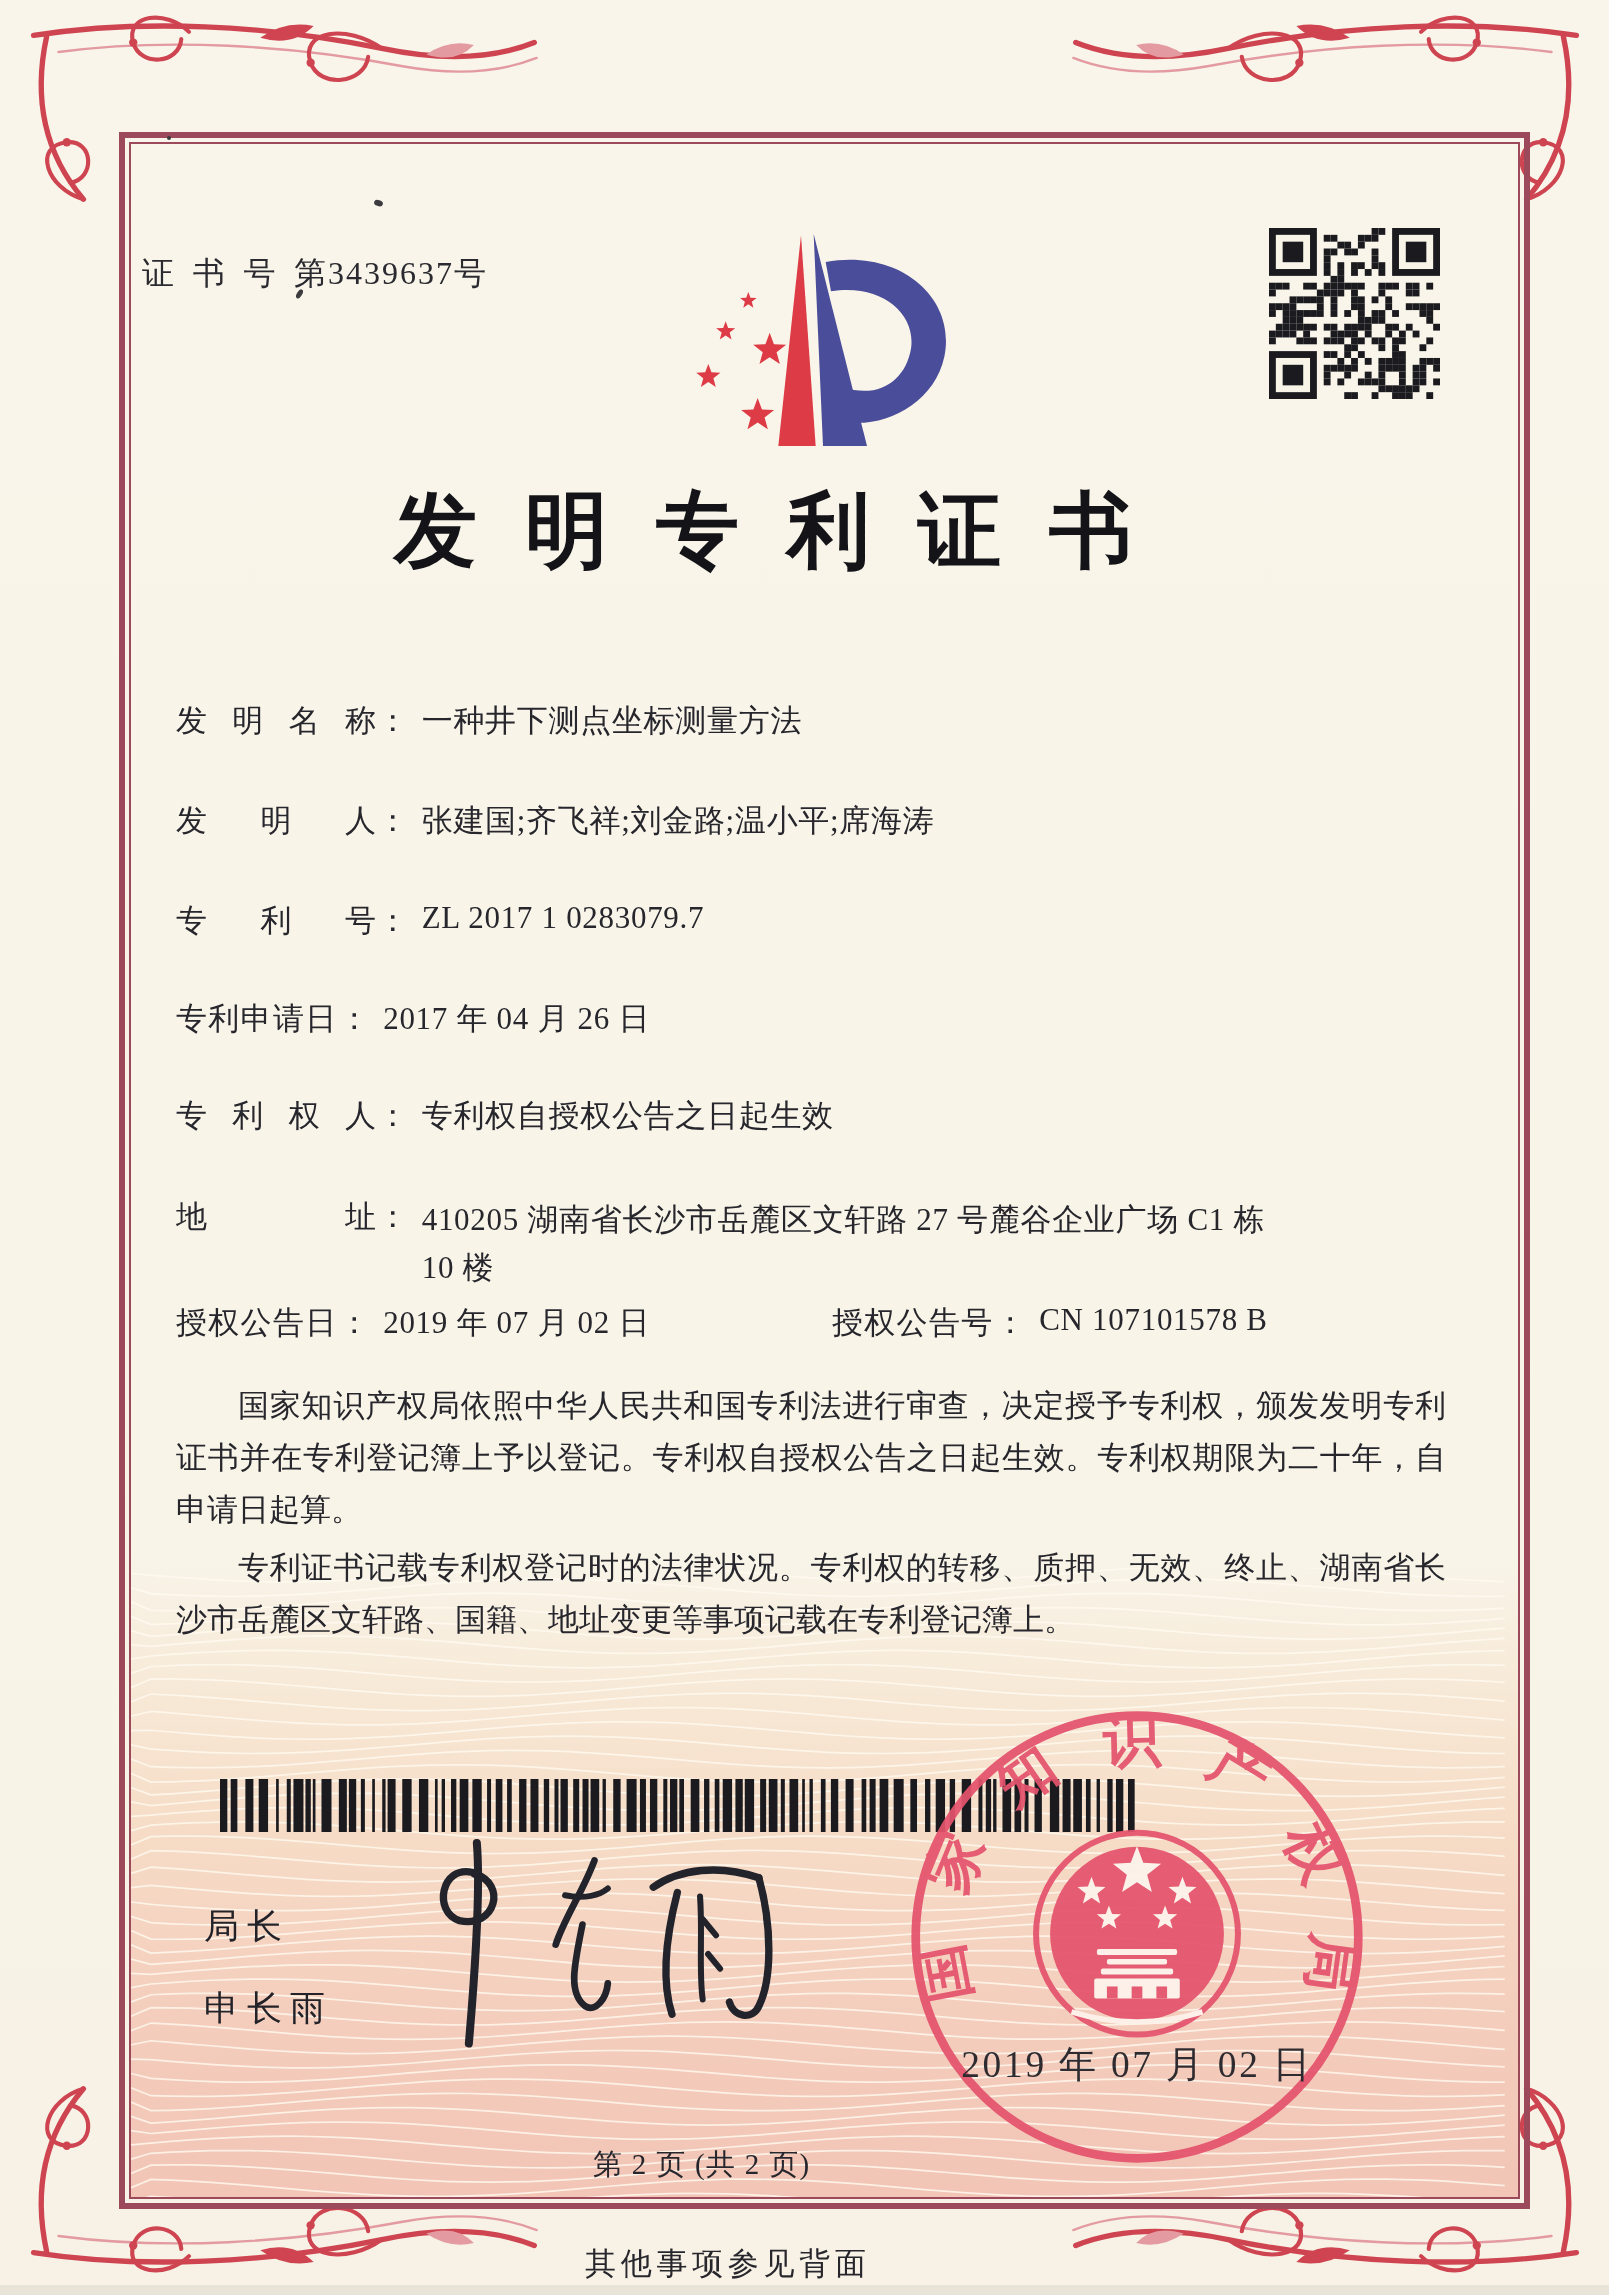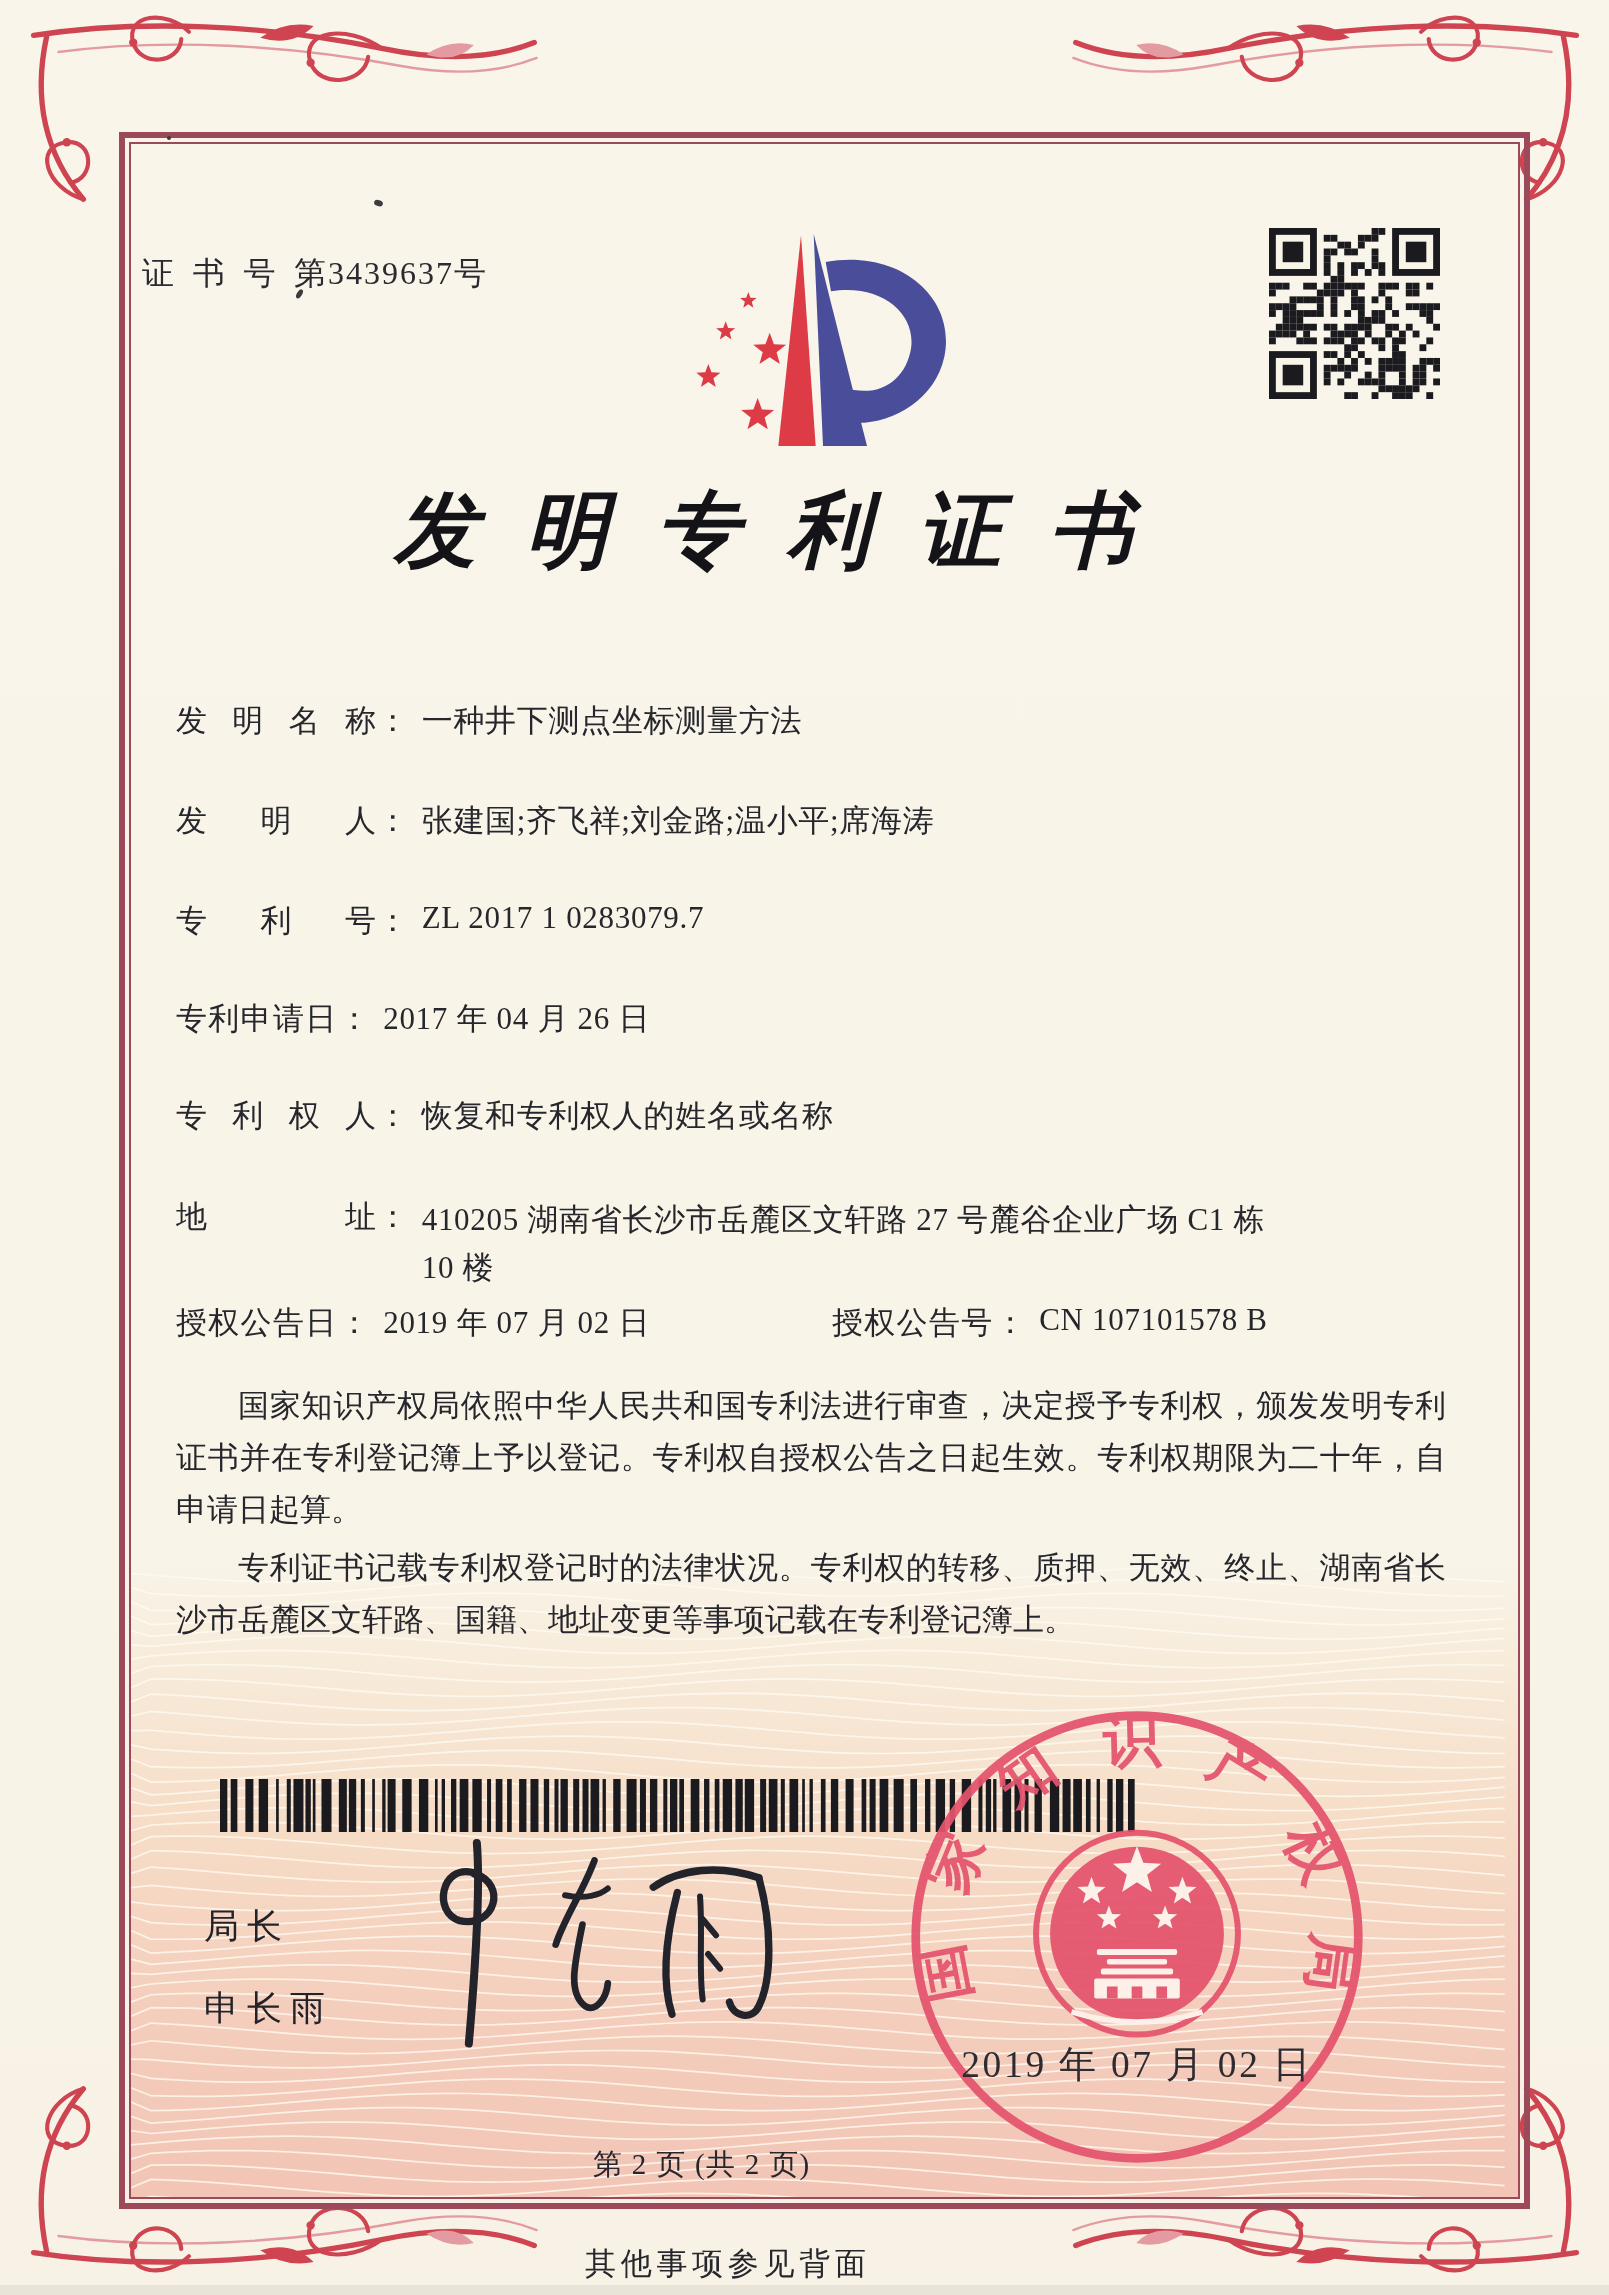--- a/index.html
+++ b/index.html
@@ -26,21 +26,21 @@
       rgba(247,228,206,0.55) 16%,
       #f6dcc6 42%,
       #f4cdbc 72%,
       #f2c5b6 100%);}
   .band svg{position:absolute;left:0;top:0;width:100%;height:100%;}
   
   .cert-no{position:absolute;left:142px;top:252px;font-size:32px;
     letter-spacing:2px;word-spacing:6.7px;color:#2a2a30;}
   .logo{position:absolute;left:668px;top:226px;width:294px;height:220px;}
   .qr{position:absolute;left:1269px;top:228px;width:171px;height:171px;}
-  .title{position:absolute;left:12px;right:0;top:476px;text-align:center;font-style:italic;}
+  .title{position:absolute;left:12px;right:0;top:476px;text-align:center;}
   .title span{display:inline-block;position:relative;left:-24px;
     font-size:83px;font-weight:bold;letter-spacing:48px;color:#131318;}
   
   .row{position:absolute;left:176px;font-size:31px;display:flex;align-items:flex-start;color:#26262c;justify-content:center;}
   .flabel{display:inline-block;width:200px;text-align:justify;text-align-last:justify;}
   .flabel.compact{text-align-last:left;letter-spacing:1.3px;width:auto;min-width:160px;}
   .colon{margin-left:1.3px;}
   .fvalue{margin-left:13.4px;max-width:1002px;letter-spacing:0.7px;}
   .fvalue.wrap{width:875px;line-height:1.55;}
   .grant-pair{position:absolute;top:0;font-size:31px;display:flex;color:#26262c;}
@@ -409,21 +409,21 @@
     <span class="fvalue">ZL 2017 1 0283079.7</span>
   </div>
   <div class="row" style="top:998px">
     <span class="flabel compact">专利申请日</span>
       <span class="colon">：</span>
     <span class="fvalue">2017 年 04 月 26 日</span>
   </div>
   <div class="row" style="top:1095px">
     <span class="flabel">专利权人</span>
       <span class="colon">：</span>
-    <span class="fvalue">恢复和专利权人的姓名或名称</span>
+    <span class="fvalue">专利权自授权公告之日起生效</span>
   </div>
   <div class="row" style="top:1196px">
     <span class="flabel">地址</span>
       <span class="colon">：</span>
     <span class="fvalue wrap">410205 湖南省长沙市岳麓区文轩路 27 号麓谷企业广场 C1 栋 10 楼</span>
   </div>
 
   <div style="position:absolute;left:0;top:1302px;width:100%;height:47px">
     <span class="grant-pair" style="left:176px">
       <span class="flabel compact">授权公告日</span>

